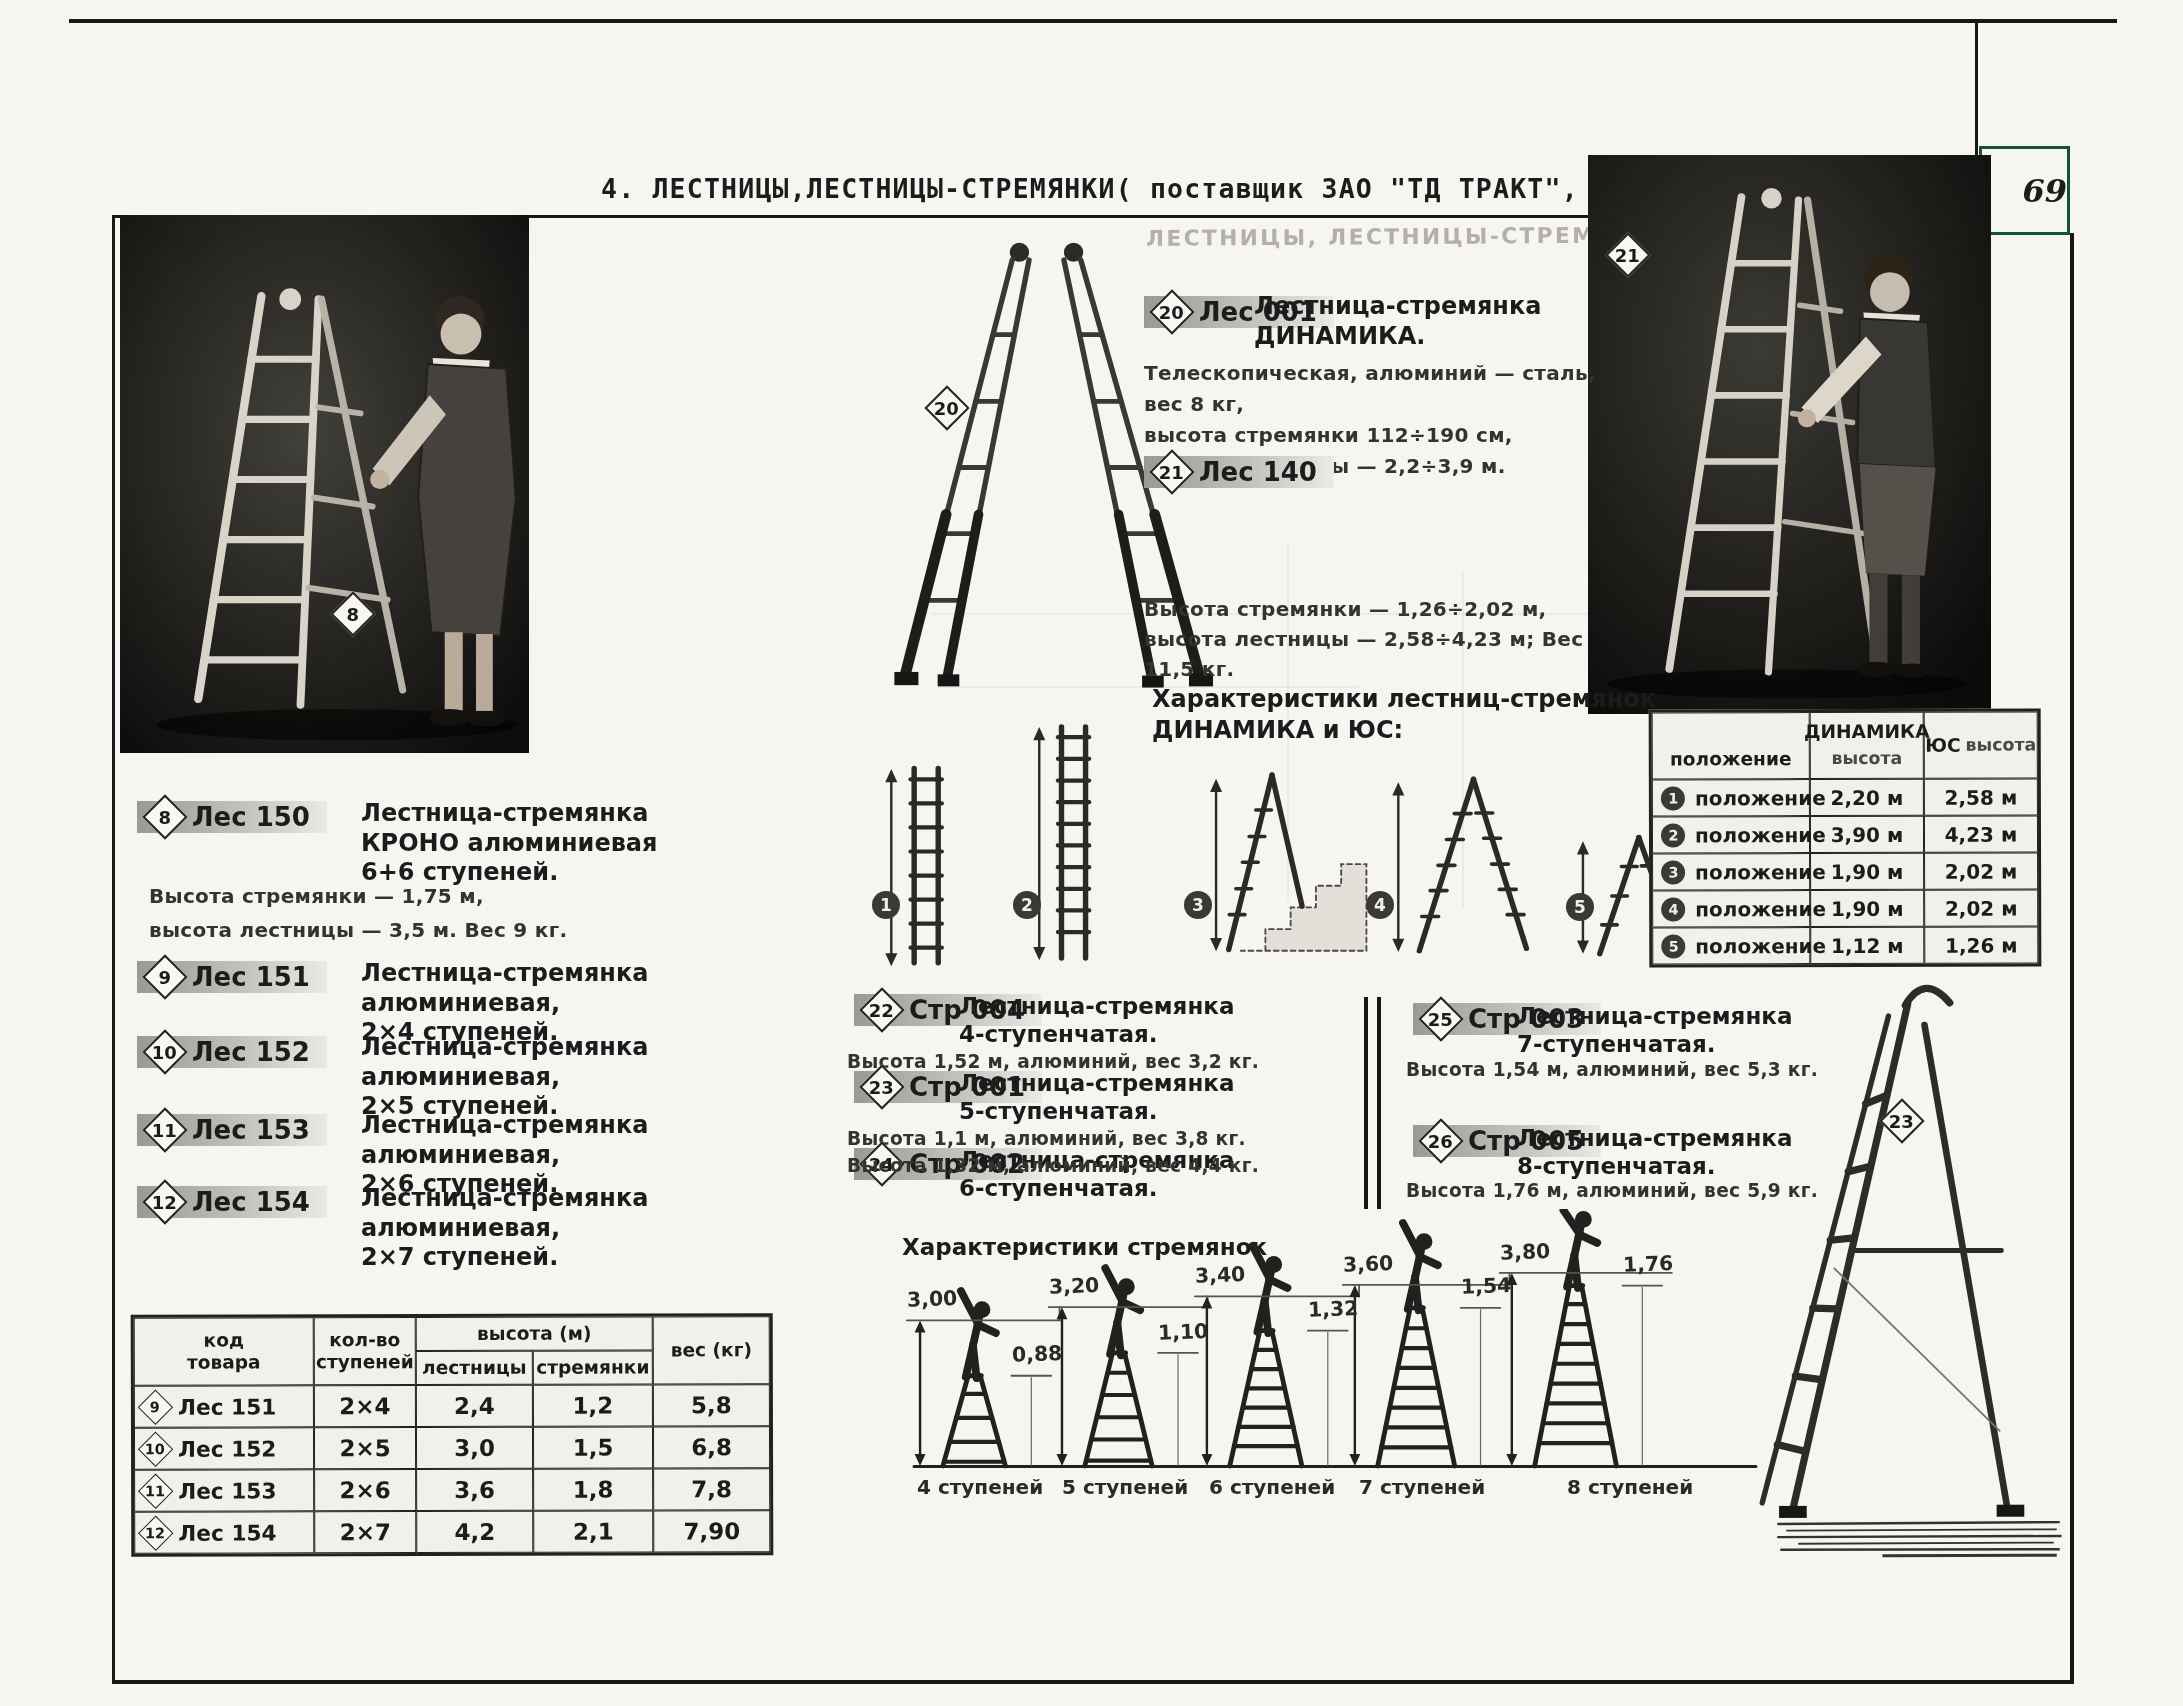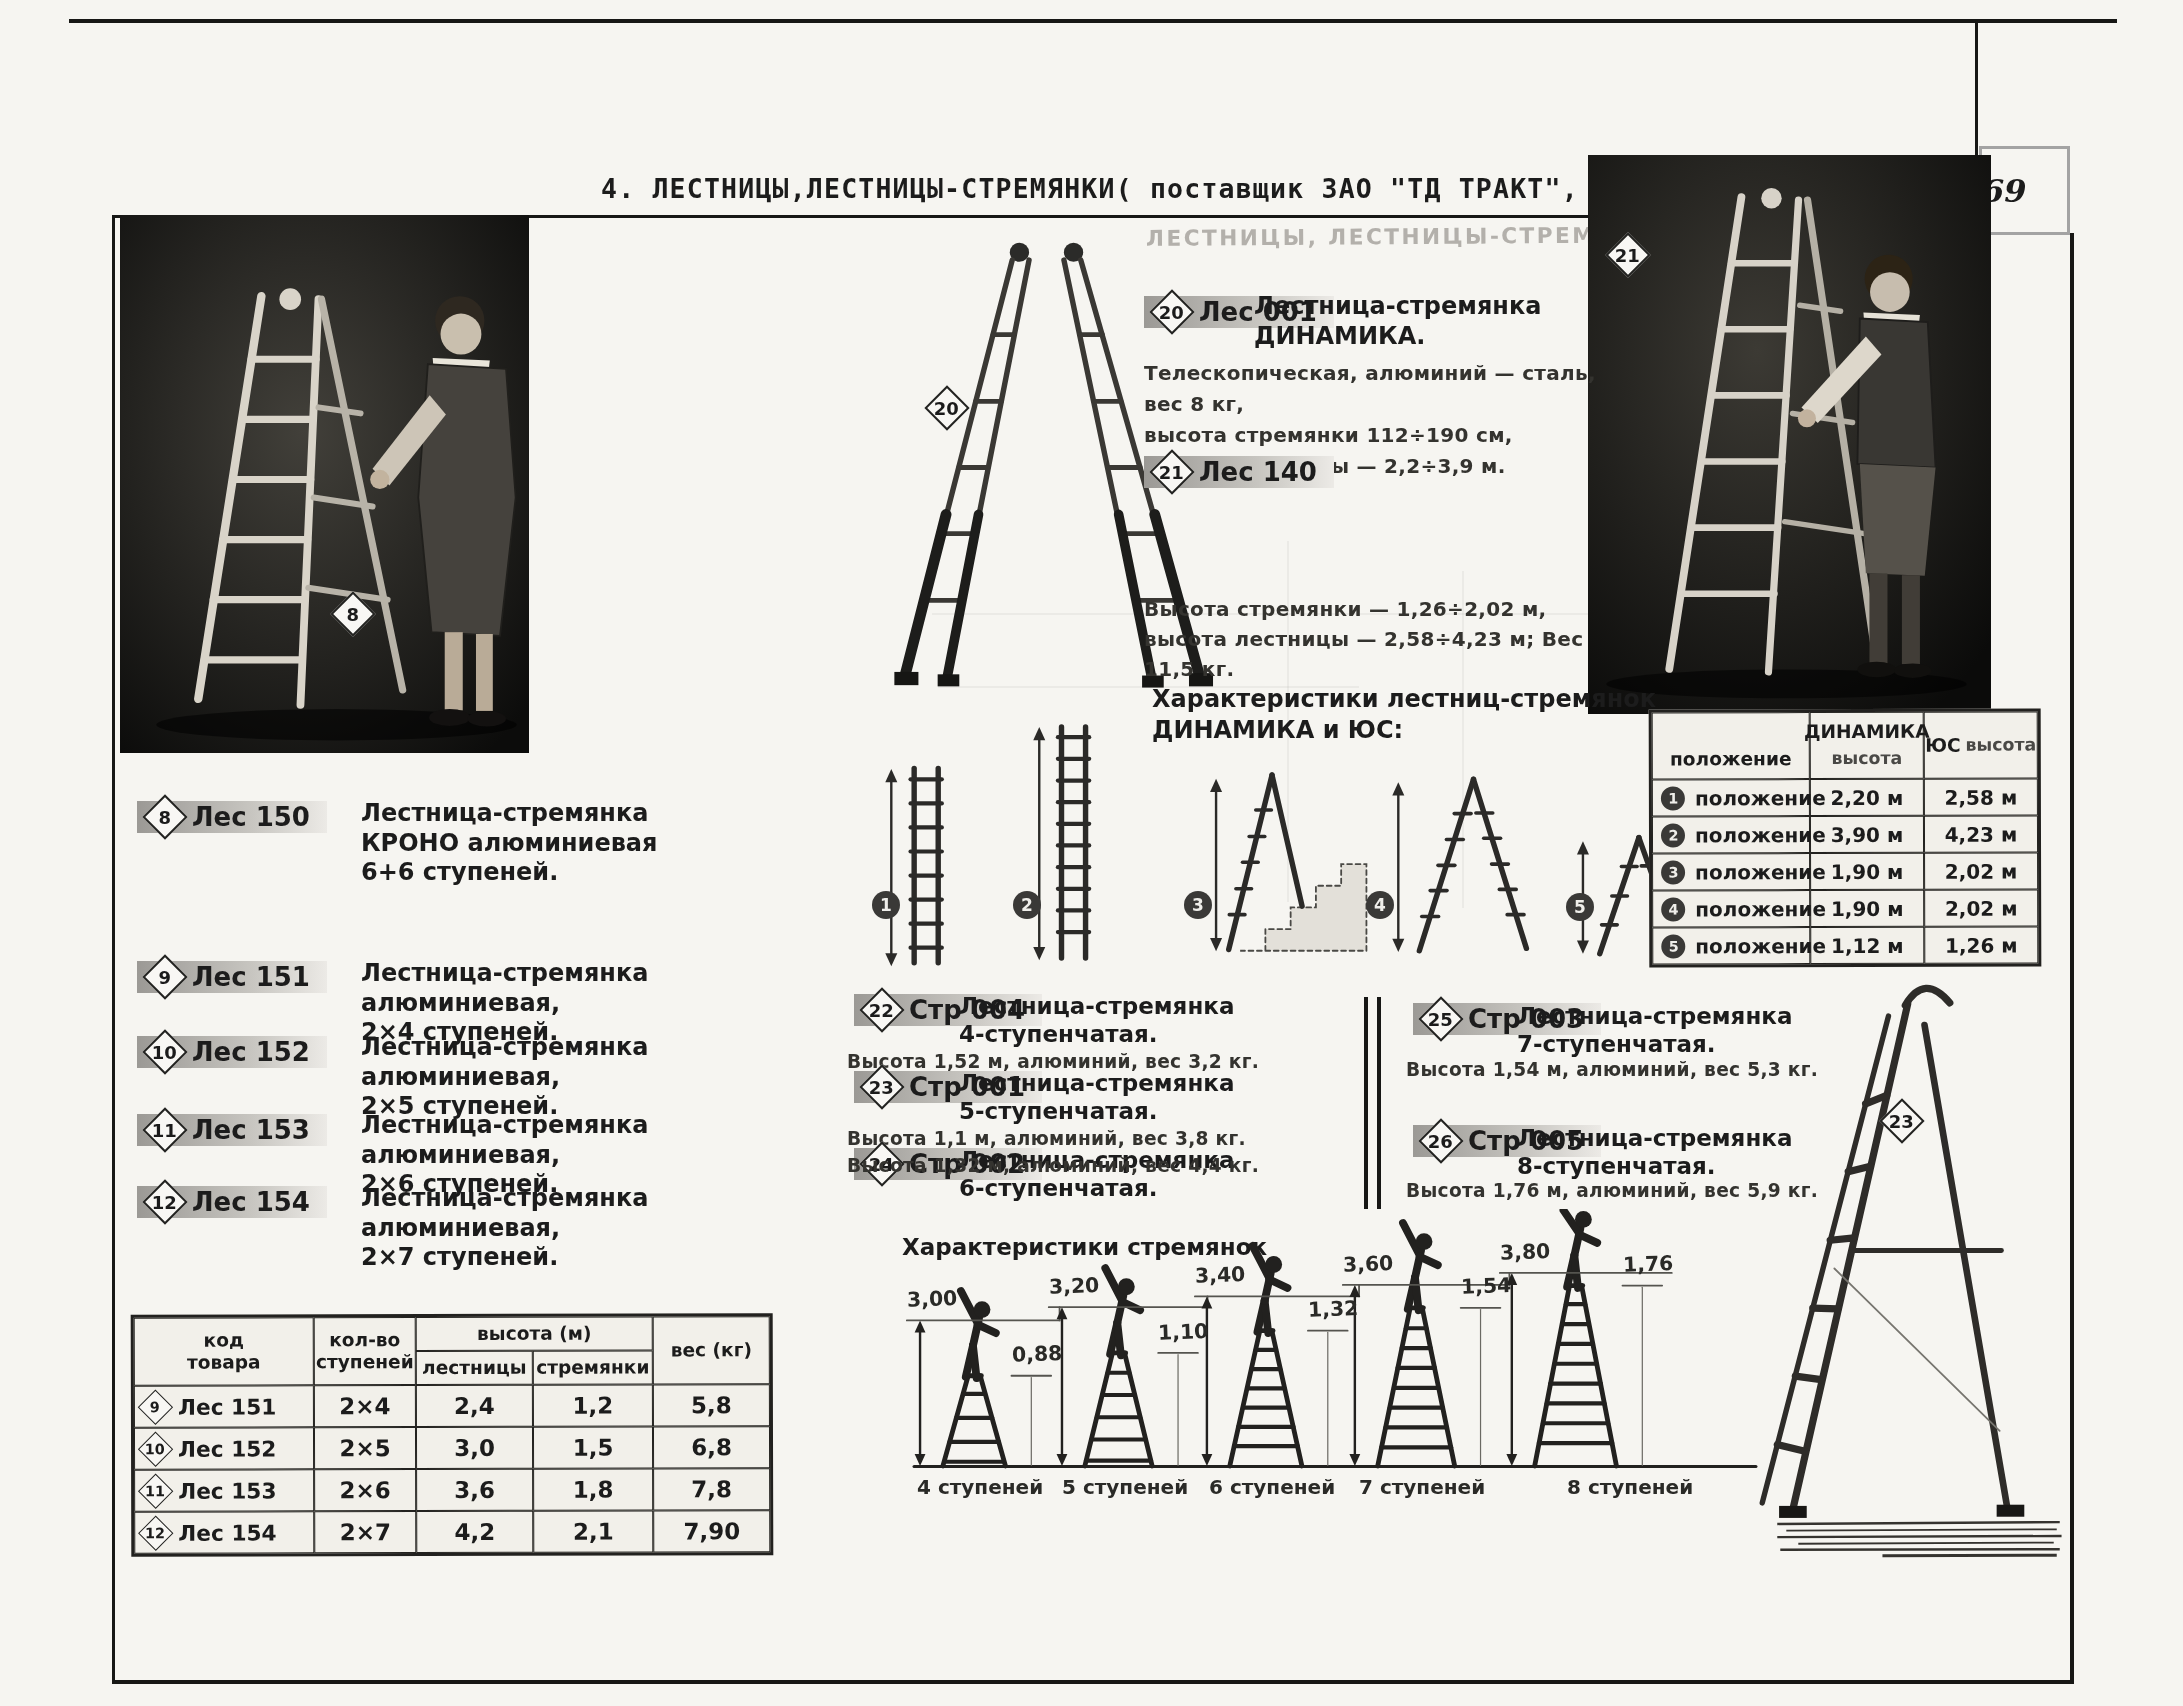--- a/index.html
+++ b/index.html
@@ -47,21 +47,21 @@
 <body>
 
 <div class="page">
 
   <div class="line" style="left:69px;top:19px;width:2048px;height:3.6px;"></div>
   <div class="line" style="left:1975px;top:19px;width:3px;height:200px;"></div>
   <div class="line" style="left:113px;top:215px;width:1863px;height:3px;"></div>
   <div class="line" style="left:112px;top:215px;width:3px;height:1468px;"></div>
   <div class="line" style="left:112px;top:1680px;width:1962px;height:3.6px;"></div>
   <div class="line" style="left:2070px;top:233px;width:3.6px;height:1449px;"></div>
-  <div class="abs" style="left:1979px;top:146px;width:91px;height:89px;border:3px solid #a3a3a3;box-sizing:border-box;display:flex;align-items:center;justify-content:flex-start;">
+  <div class="abs" style="left:1979px;top:146px;width:91px;height:89px;border:3px solid #14532d;box-sizing:border-box;display:flex;align-items:center;justify-content:flex-end;">
     <span class="p69">69</span>
   </div>
 
   <div class="abs title" style="left:601px;top:173px;">4. ЛЕСТНИЦЫ,ЛЕСТНИЦЫ-СТРЕМЯНКИ( поставщик ЗАО "ТД ТРАКТ", г.Москва)</div>
   <div class="abs ghead" style="left:1146px;top:224px;">ЛЕСТНИЦЫ, ЛЕСТНИЦЫ-СТРЕМЯНКИ</div>
 
   <div class="ghost" style="left:1287px;top:541px;width:2.4px;height:361px;"></div>
   <div class="ghost" style="left:1462px;top:571px;width:2.4px;height:337px;"></div>
   <div class="ghost" style="left:932px;top:613px;width:692px;height:2.4px;"></div>
   <div class="ghost" style="left:938px;top:686px;width:421px;height:2.4px;"></div>
@@ -355,20 +355,22 @@
     <div class="band">
         <div class="dm">
           <span>8</span>
         </div>
       <span class="code">Лес 150</span>
       </div>
   </div>
   <div class="abs t40 pre" style="left:361px;top:799px;width:337px;">Лестница-стремянка
 КРОНО алюминиевая
 6+6 ступеней.</div>
+  <div class="abs d33 pre" style="left:149px;top:879px;width:517px;">Высота стремянки — 1,75 м,
+высота лестницы — 3,5 м. Вес 9 кг.</div>
 
   <div class="abs" style="left:137px;top:961px;">
     <div class="band">
         <div class="dm">
           <span>9</span>
         </div>
       <span class="code">Лес 151</span>
       </div>
   </div>
   <div class="abs t40 pre" style="left:361px;top:959px;width:337px;">Лестница-стремянка

